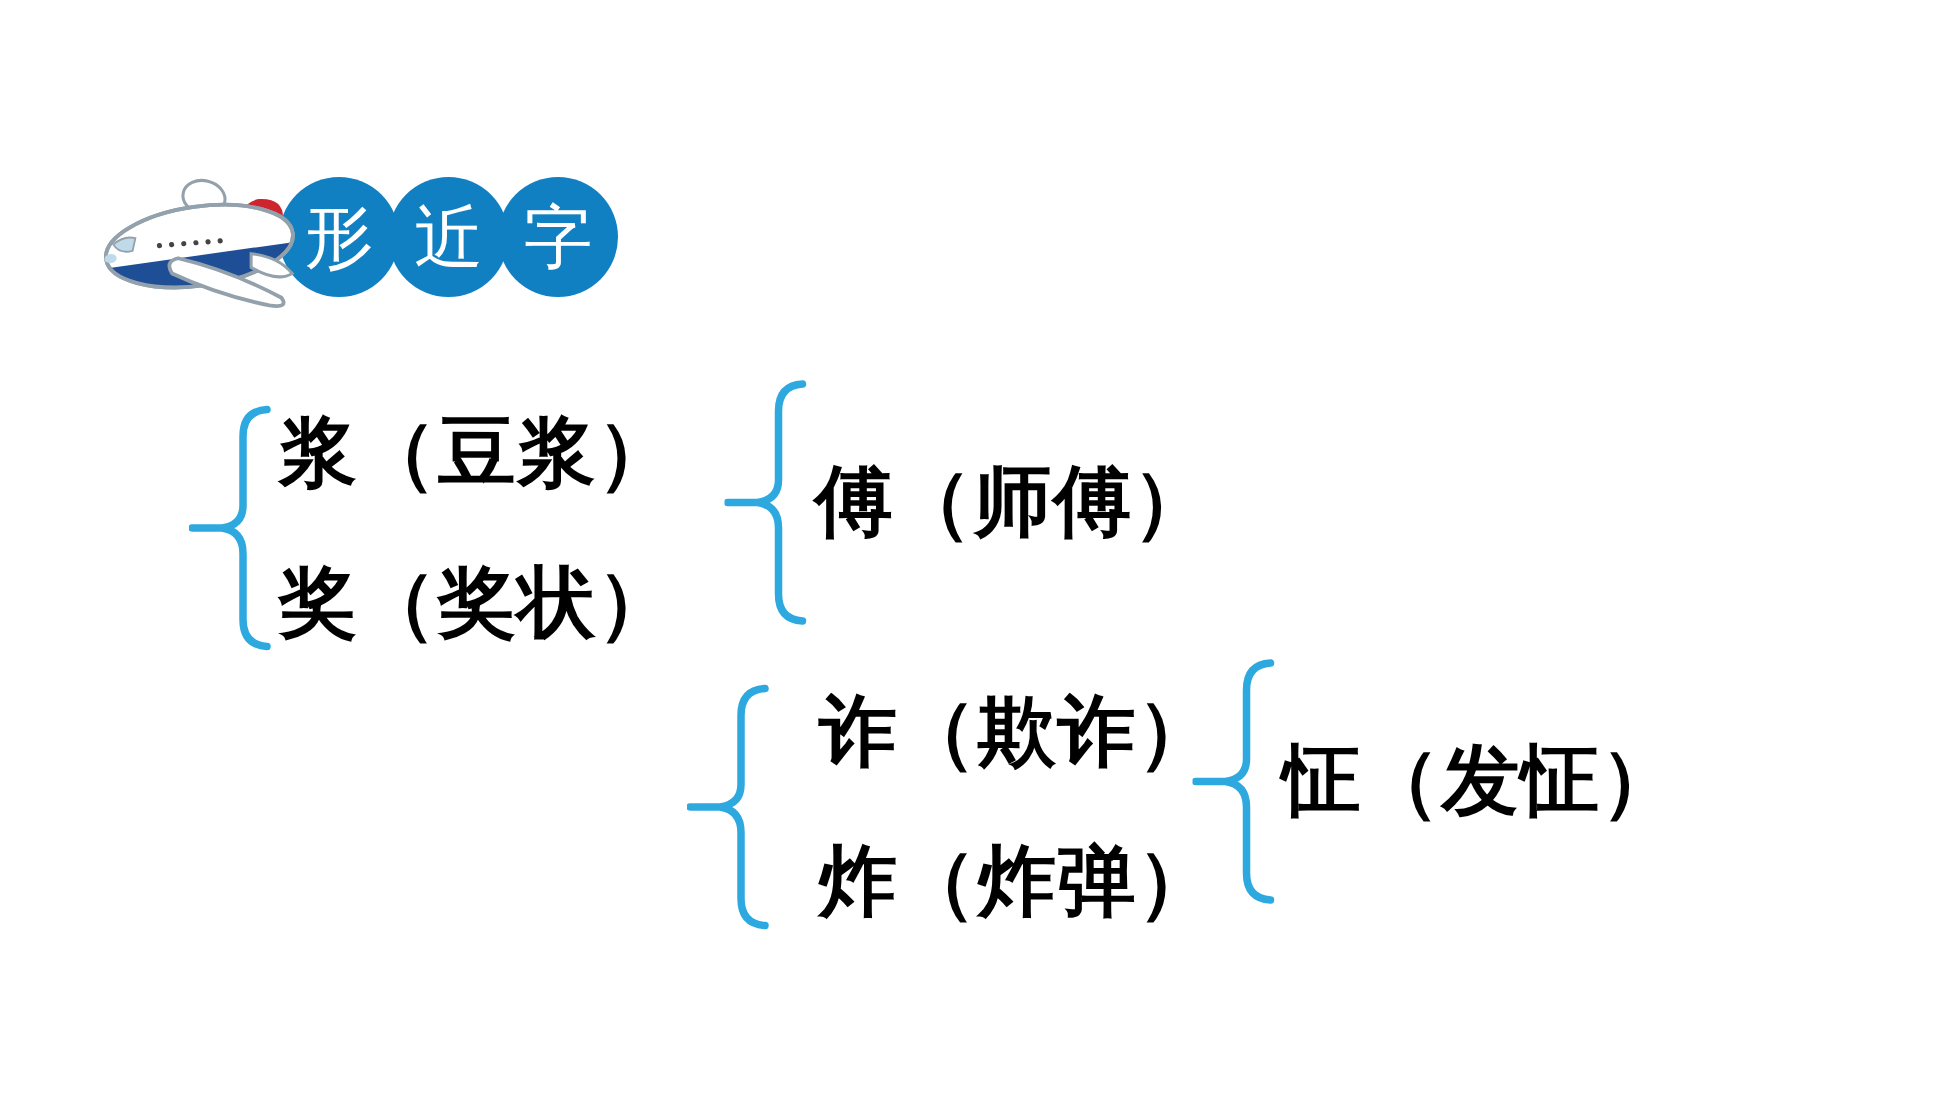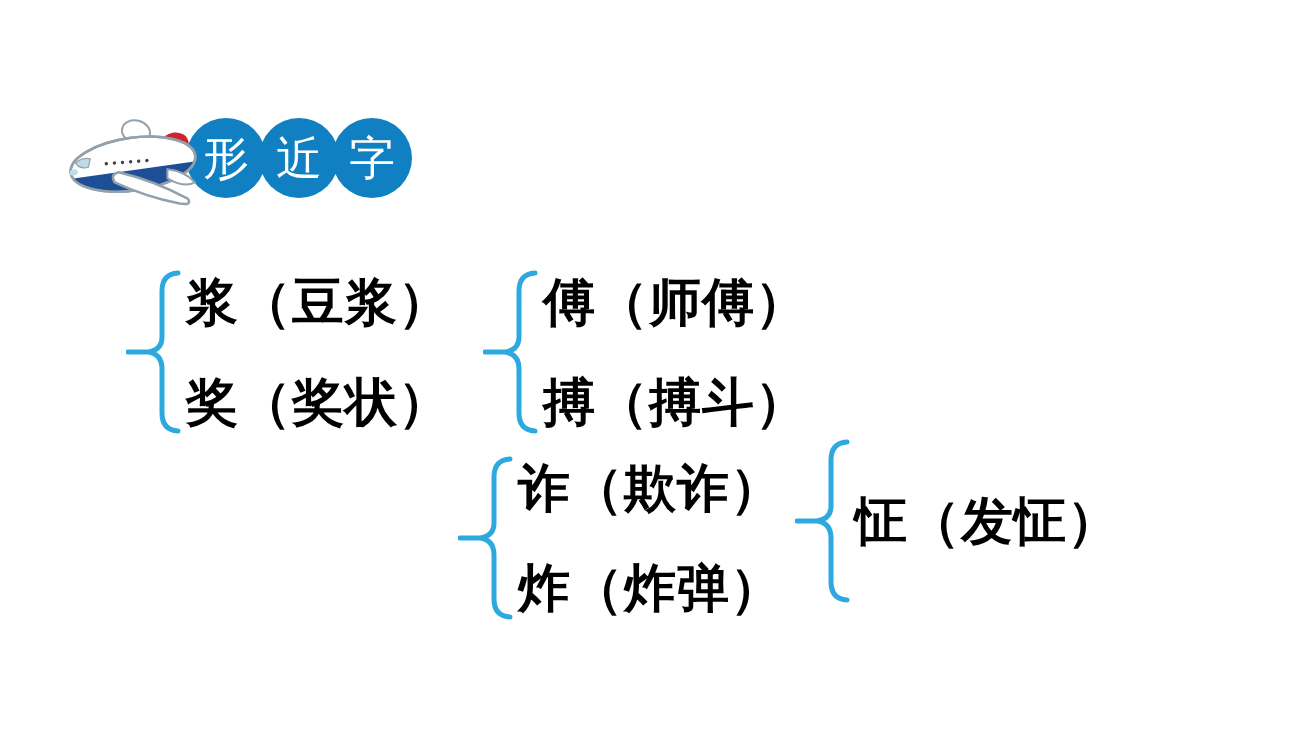--- a/index.html
+++ b/index.html
@@ -44,21 +44,21 @@
   .pair-line{
     height:100px;line-height:100px;
     font-size:52px;font-weight:900;color:var(--text-black);
     white-space:nowrap;letter-spacing:1px;
     font-family:"Liberation Sans",sans-serif;
   }
   .g1{left:126px;top:252px;}
   .g2{left:483px;top:252px;}
   .g3{left:795px;top:252px;}
   .g4{left:126px;top:438px;}
-  .g5{left:458px;top:438px;}
+  .g5{left:458px;top:438px;gap:28px;}
   .g6{left:795px;top:438px;}
 </style>
 </head>
 <body>
 
 <div class="slide">
 
   <div class="plane-wrap">
     <svg width="152" height="102" viewBox="0 0 150 100">
 
@@ -112,21 +112,20 @@
       <div class="pair-line">奖（奖状）</div>
     </div>
   </div>
 
   <div class="group g2">
     <svg class="brace" width="56" height="166" viewBox="0 0 56 166">
       <path d="M2,83 L22,83 M52,4 Q36,5 36,22 L36,68 Q36,81 22,83 Q36,85 36,100 L36,144 Q36,161 52,162" fill="none" stroke="var(--brace-blue)" stroke-width="5" stroke-linecap="round" stroke-linejoin="round"></path>
     </svg>
     <div class="pair-lines">
       <div class="pair-line">傅（师傅）</div>
-      <div class="pair-line">搏（搏斗）</div>
     </div>
   </div>
 
 
 
   <div class="group g5">
     <svg class="brace" width="56" height="166" viewBox="0 0 56 166">
       <path d="M2,83 L22,83 M52,4 Q36,5 36,22 L36,68 Q36,81 22,83 Q36,85 36,100 L36,144 Q36,161 52,162" fill="none" stroke="var(--brace-blue)" stroke-width="5" stroke-linecap="round" stroke-linejoin="round"></path>
     </svg>
     <div class="pair-lines">

